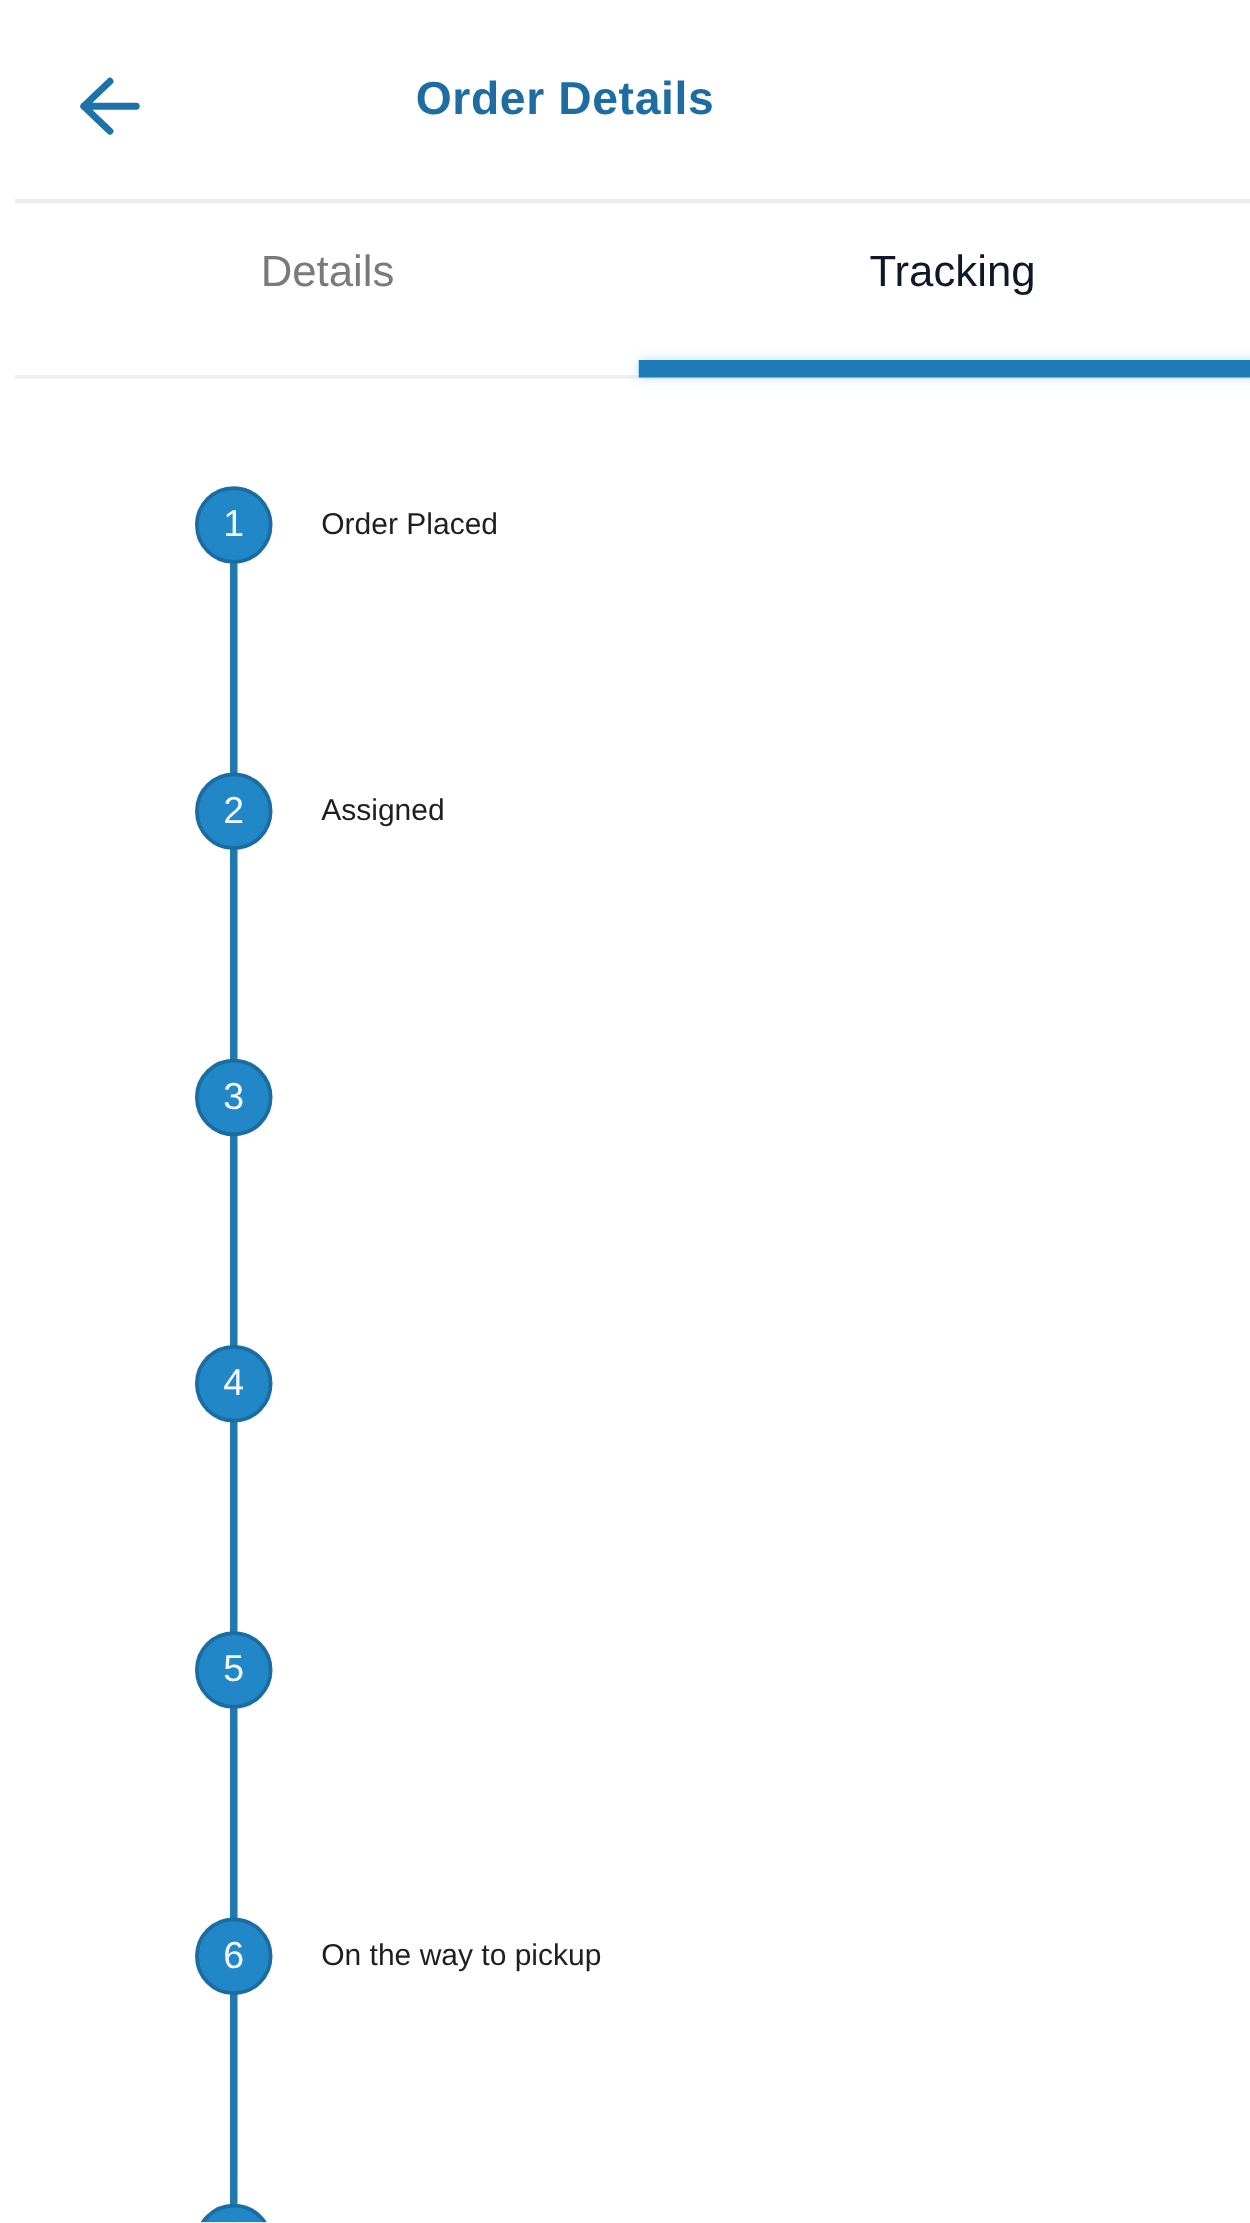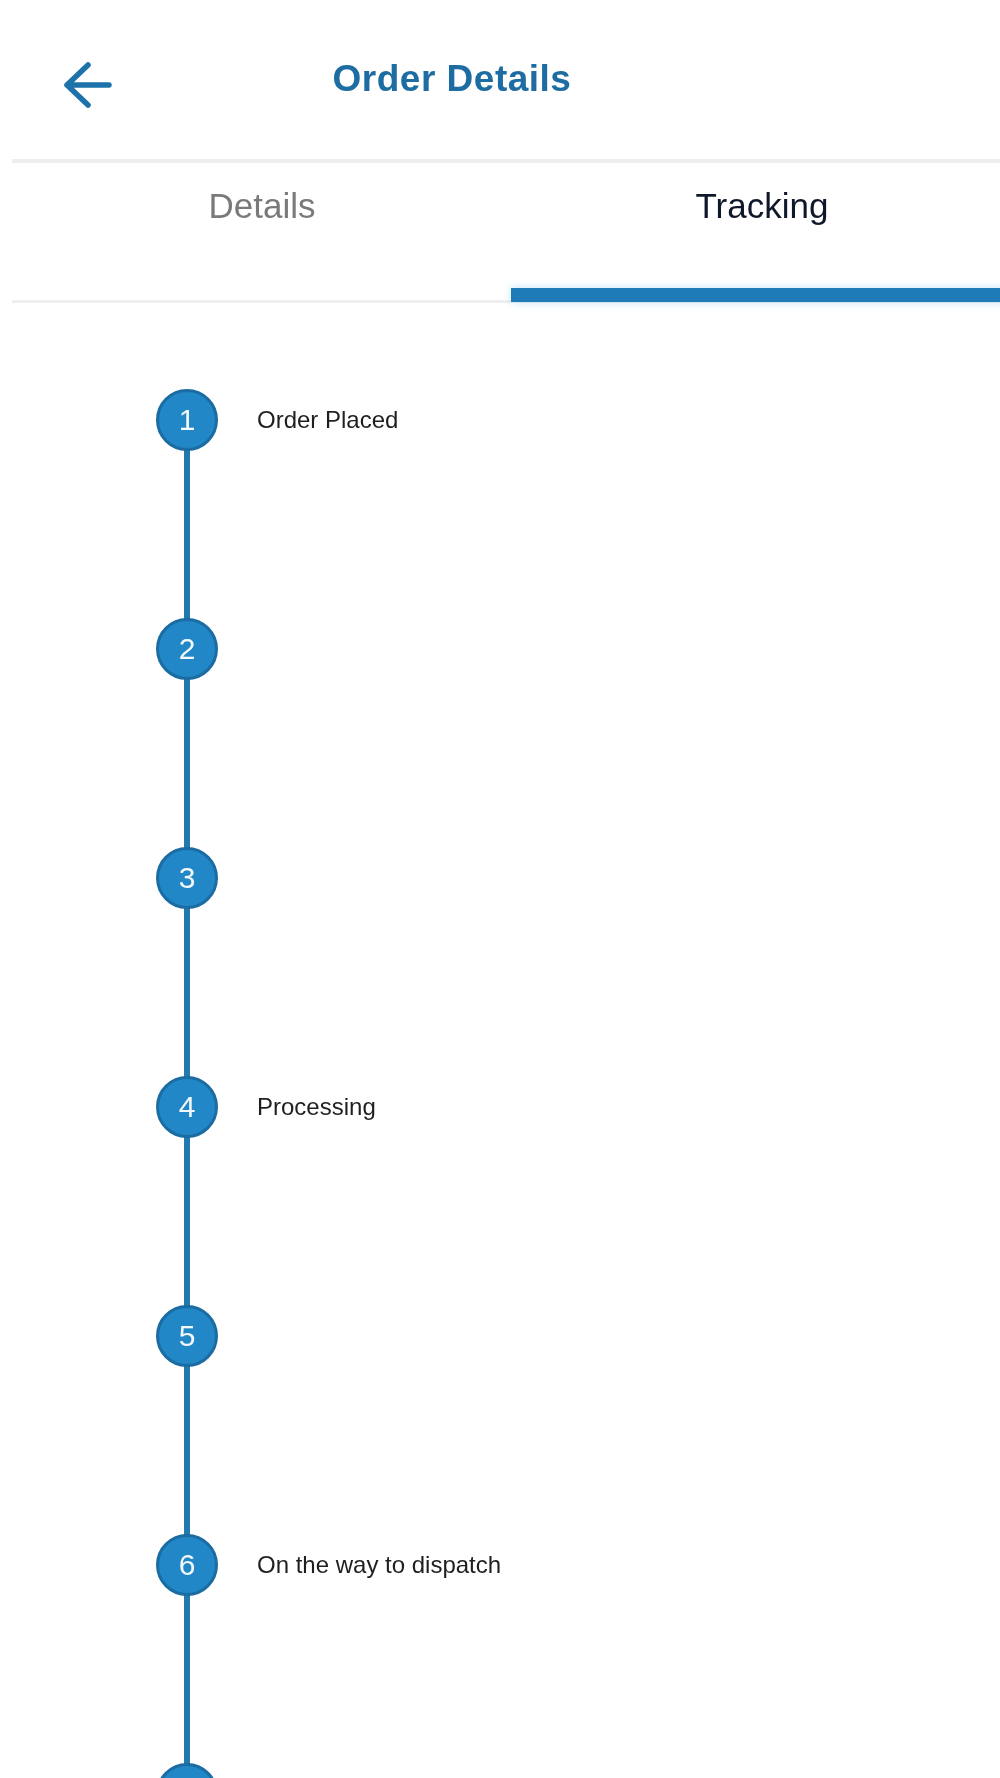--- a/index.html
+++ b/index.html
@@ -59,21 +59,21 @@
     background: #ffffff;
   }
   .tab-bar-border {
     position: absolute;
     left: 0; bottom: 0;
     width: 1000px; height: 3px;
     background: #efefef;
   }
   .tab {
     position: absolute;
-    top: 0; height: 120px;
+    top: 12px; height: 120px;
     width: 500px;
     cursor: pointer;
   }
   .tab.left  { left: 0; }
   .tab.right { left: 500px; }
   .tab-label {
     position: absolute;
     top: 15px; left: 0;
     width: 100%; height: 56px;
     line-height: 56px;
@@ -175,46 +175,46 @@
         <div class="step-circle">
           <span class="step-number">1</span>
         </div>
         <span class="step-label">Order Placed</span>
       </div>
 
       <div class="step" style="--i: 1;">
         <div class="step-circle">
           <span class="step-number">2</span>
         </div>
+        <span class="step-label">Assigned</span>
       </div>
 
       <div class="step" style="--i: 2;">
         <div class="step-circle">
           <span class="step-number">3</span>
         </div>
       </div>
 
       <div class="step" style="--i: 3;">
         <div class="step-circle">
           <span class="step-number">4</span>
         </div>
-        <span class="step-label">Processing</span>
       </div>
 
       <div class="step" style="--i: 4;">
         <div class="step-circle">
           <span class="step-number">5</span>
         </div>
       </div>
 
       <div class="step" style="--i: 5;">
         <div class="step-circle">
           <span class="step-number">6</span>
         </div>
-        <span class="step-label">On the way to dispatch</span>
+        <span class="step-label">On the way to pickup</span>
       </div>
 
       <div class="step" style="--i: 6;">
         <div class="step-circle">
           <span class="step-number"></span>
         </div>
         <span class="step-label"></span>
       </div>
     </div>
 

